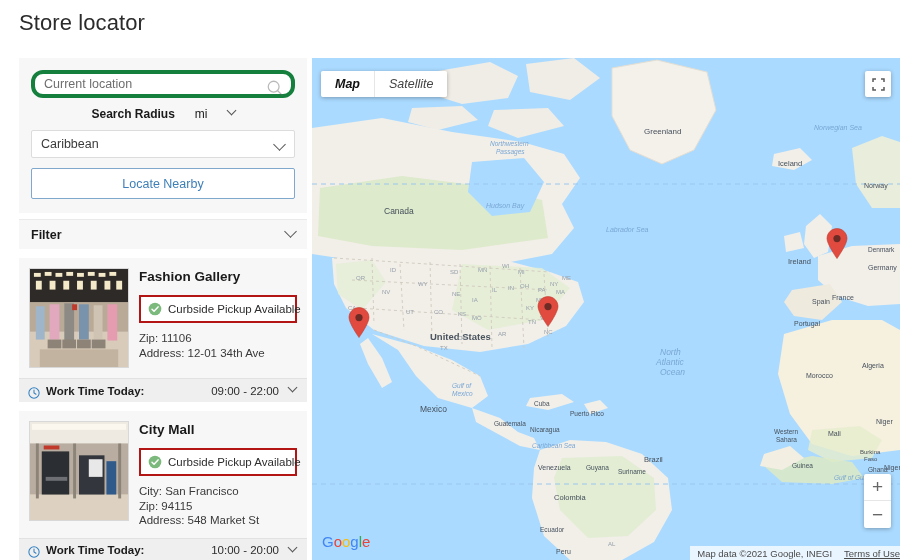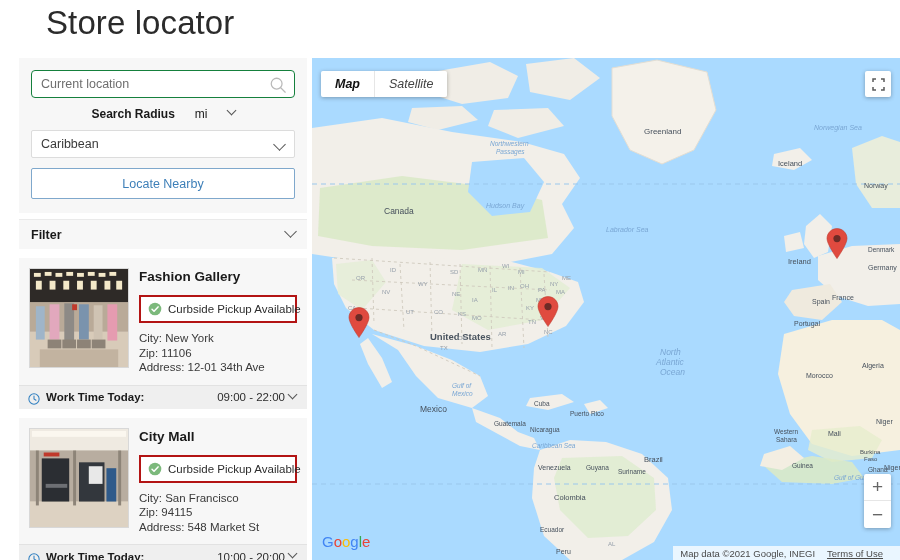--- a/index.html
+++ b/index.html
@@ -7,38 +7,38 @@
     width: 900px; height: 560px;
     background: #ffffff;
     font-family: "Liberation Sans", sans-serif;
     overflow: hidden;
   }
   .page { position: relative; width: 900px; height: 560px; background:#fff; }
 
   
   .page-title {
     position: absolute; left: 19px; top: 6px;
-    font-size: 33px; font-weight: 400; color: #2b2b2b;
-    letter-spacing: 0.1px; line-height: 34px; margin-left: 27px;
+    font-size: 22px; font-weight: 400; color: #2b2b2b;
+    letter-spacing: 0.1px; line-height: 34px;
   }
 
   
   .sidebar {
     position: absolute; left: 19px; top: 58px;
     width: 288px; height: 502px;
     overflow: hidden;
     background: #ffffff;
   }
   .search-panel {
     background: #f7f7f7;
     padding: 12px 12px 14px 12px;
   }
   .search-row {
     position: relative;
-    background: #fff; border: 1px solid #15803d; border-radius: 4px;
+    background: #fff; border: 4px solid #15803d; border-radius: 12px;
     height: 28px;
   }
   .search-input {
     width: 100%; height: 100%;
     border: 0; outline: none; background: transparent;
     padding: 0 30px 0 9px;
     font-family: "Liberation Sans", sans-serif;
     font-size: 12.5px; color: #444;
   }
   .search-input::placeholder { color: #6e6e6e; }
@@ -115,21 +115,21 @@
   .store-meta { margin-top: 8px; font-size: 11.5px; color:#3a3a3a; line-height:14.5px;}
   .worktime-bar {
     background:#efefef;
     height: 24px;
     display:flex; align-items:center; justify-content:space-between;
     padding: 0 11px 0 9px;
     border-top: 1px solid #e2e2e2;
   }
   .wt-left { display:flex; align-items:center; gap:6px;}
   .wt-lbl { font-size:11.5px; font-weight:bold; color:#1a1a1a;}
-  .wt-right { display:flex; align-items:center; gap:4px;}
+  .wt-right { display:flex; align-items:center; gap:10px;}
   .wt-val { font-size:11.5px; color:#2d2d2d;}
   .clock-ic { width:12px; height:12px; }
 
   
   .map {
     position:absolute; left:312px; top:58px;
     width: 588px; height: 502px;
     overflow:hidden; background:#aadaff;
   }
   .map svg.basemap { position:absolute; left:0; top:0; }
@@ -161,21 +161,21 @@
     height:27px; display:flex; align-items:center; justify-content:center;
     font-size:19px; color:#666; cursor:pointer; user-select:none;
   }
   .zoom-ctrl div.zin { border-bottom:1px solid #e6e6e6; }
 
   .gbrand { position:absolute; left:10px; bottom:5px; }
   .attrib {
     position:absolute; right:0; bottom:0;
     background: rgba(255,255,255,.75);
     height:14px; display:flex; align-items:center; gap:12px;
-    padding: 0 17px 0 7px;
+    padding: 0 0 0 7px;
     font-size:9.5px; color:#4a4a4a;
     font-family: "Liberation Sans", sans-serif;
   }
   .attrib .tou { color:#4a4a4a;text-decoration:underline; }
 
   .marker { position:absolute; width:22px; height:31px; }
 </style>
 </head>
 <body>
 
@@ -265,21 +265,20 @@
           <div class="pickup-badge">
             <span class="check-ic">
               <svg viewBox="0 0 16 16">
                   <circle cx="8" cy="8" r="7.2" fill="#7cb97c"></circle>
                   <path d="M4.6 8.2 L6.9 10.5 L11.5 5.6" fill="none" stroke="#fff" stroke-width="1.7" stroke-linecap="round" stroke-linejoin="round"></path>
                 </svg>
             </span>
             <span class="txt">Curbside Pickup Available</span>
           </div>
           <div class="store-meta">
-            <div>City: New York</div>
             <div>Zip: 11106</div>
             <div>Address: 12-01 34th Ave</div>
           </div>
         </div>
       </div>
       <div class="worktime-bar">
         <div class="wt-left">
           <span class="clock-ic">
             <svg viewBox="0 0 14 14">
                 <circle cx="7" cy="7" r="6" fill="none" stroke="#2f7fc1" stroke-width="1.2"></circle>

